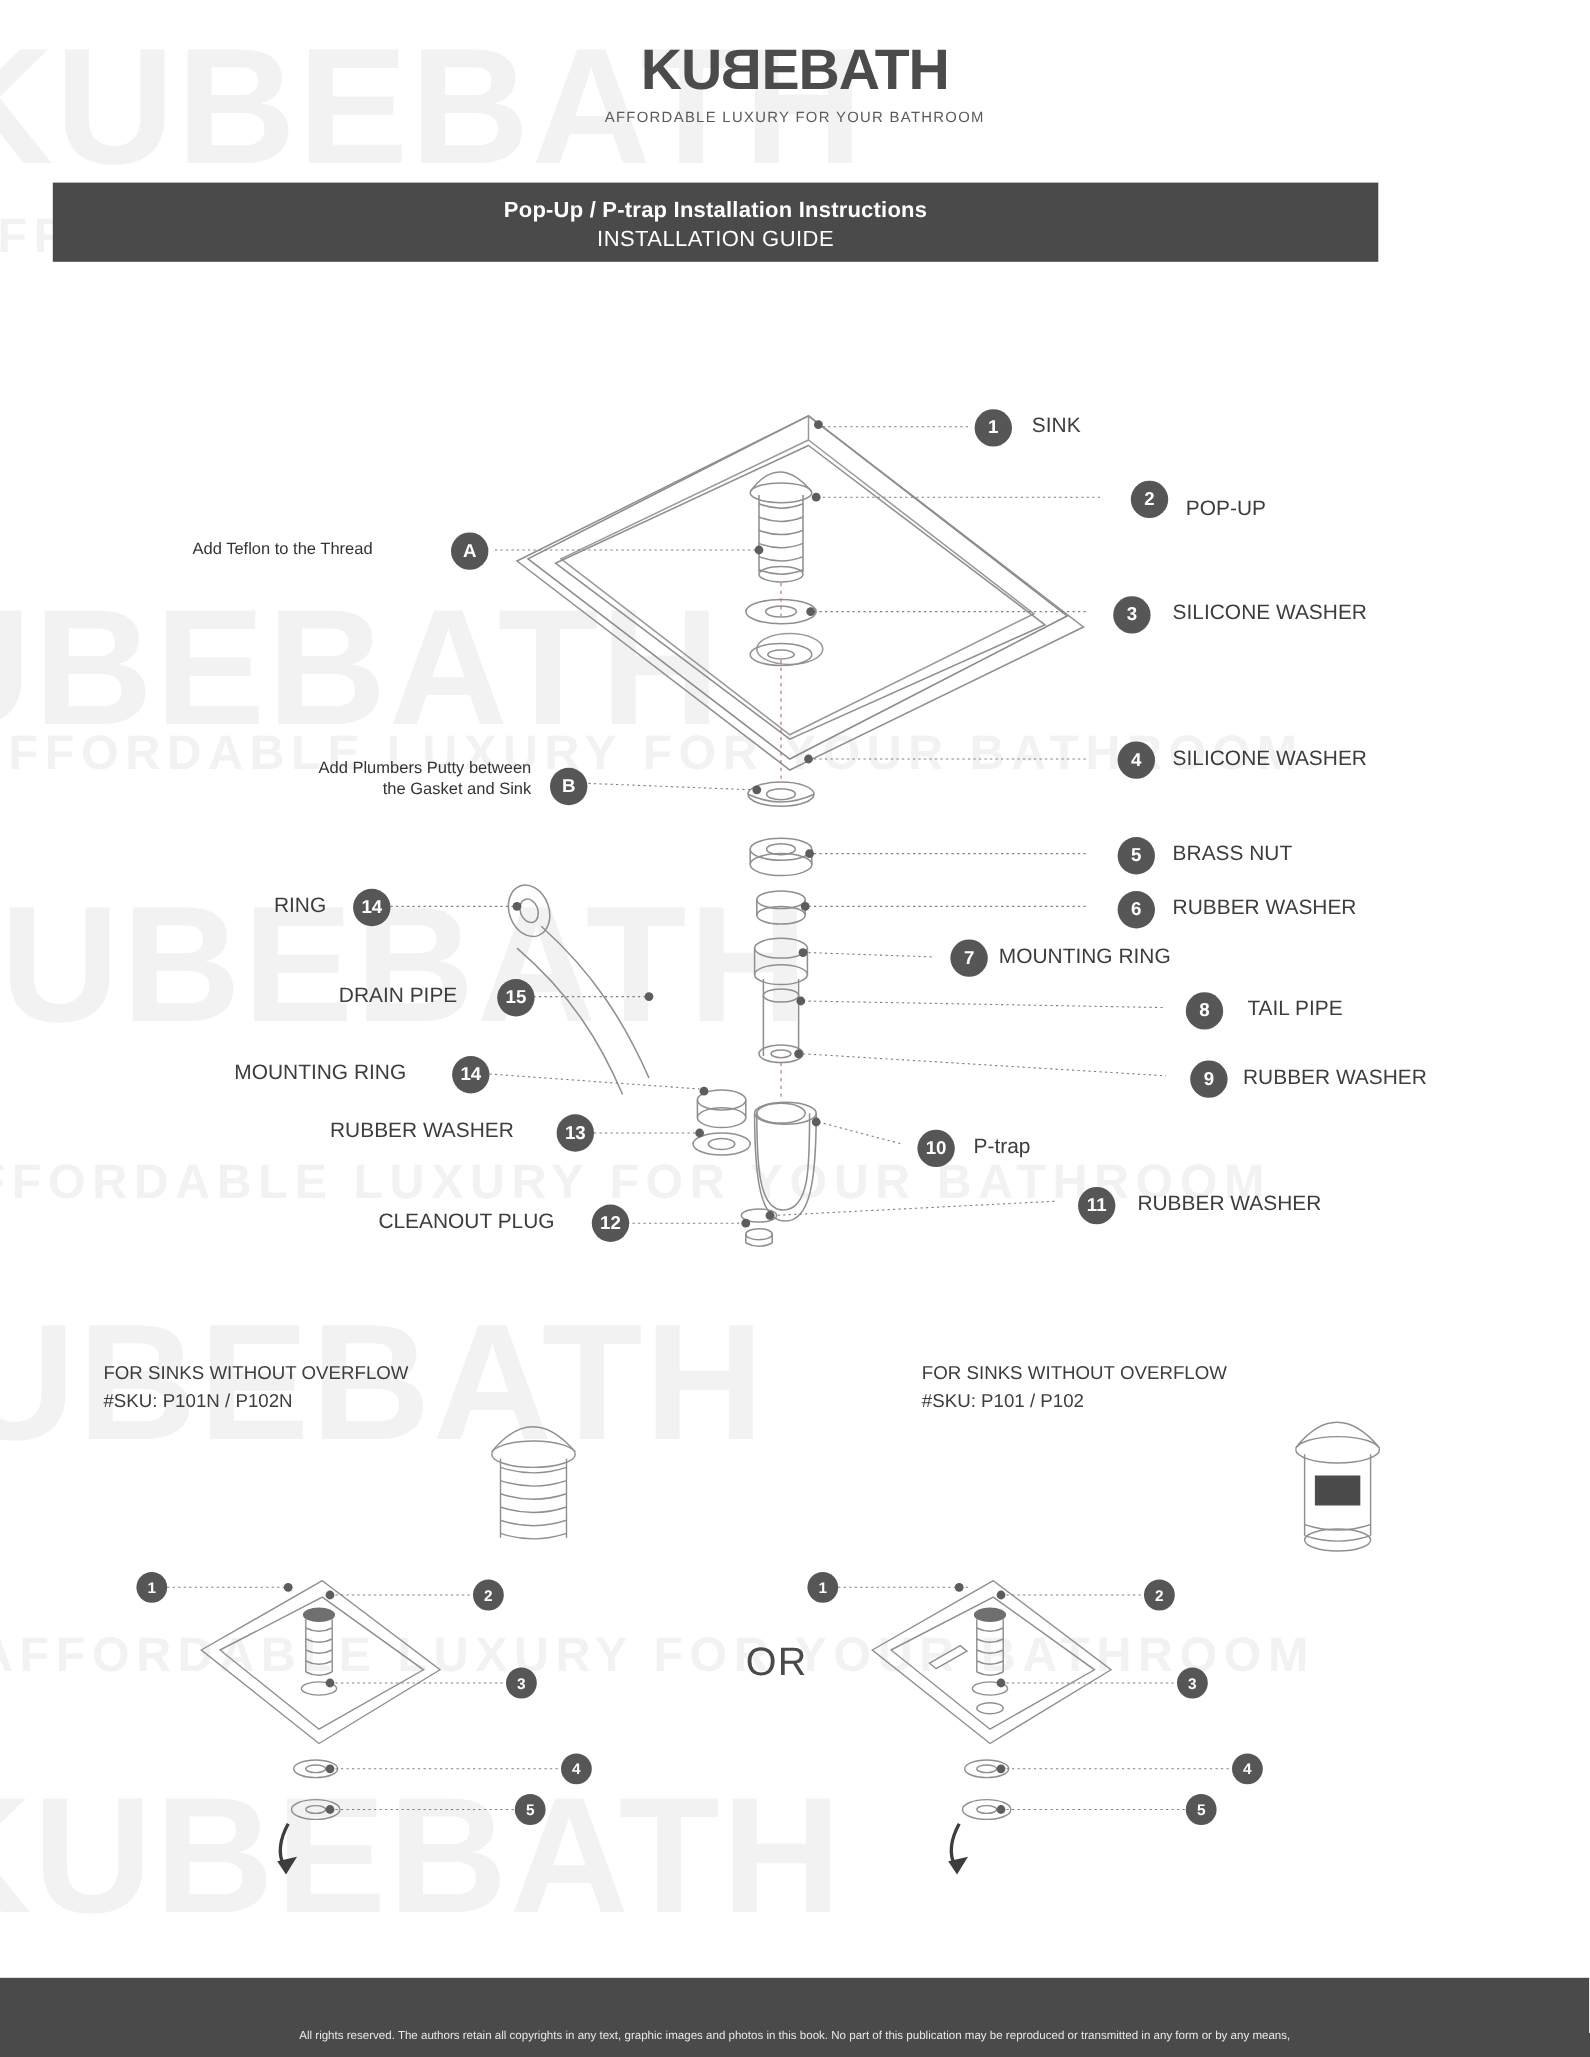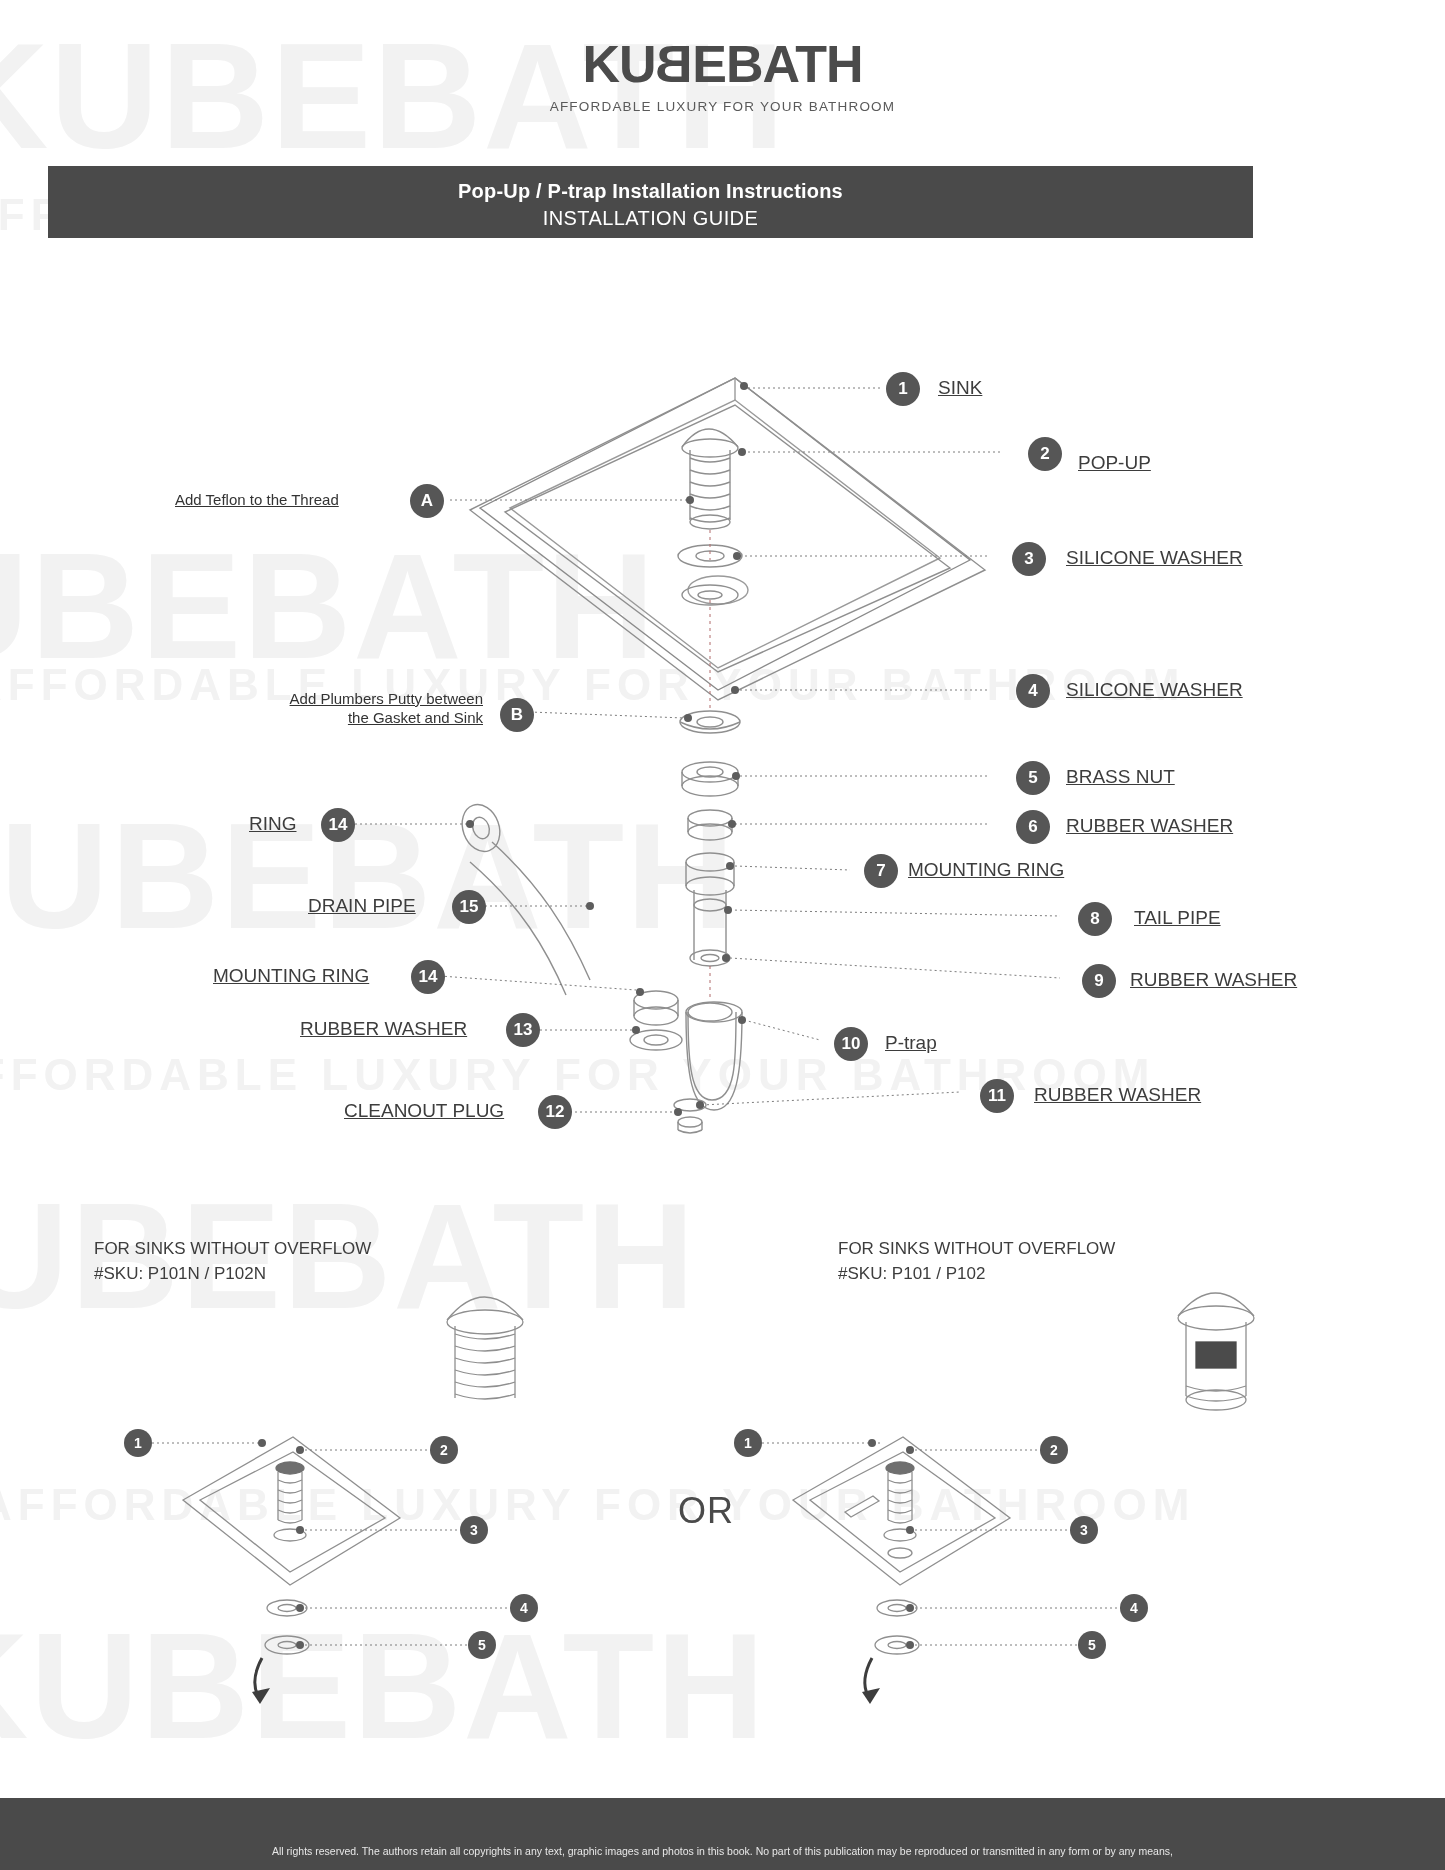--- a/index.html
+++ b/index.html
@@ -119,21 +119,20 @@
   .bubble.small {
     width: 28px; height: 28px; line-height: 28px; font-size: 14px;
   }
   .bubble.letter { background: #565656; }
 
   .lbl {
     position: absolute;
     font-size: 19px;
     color: #3d3d3d;
     white-space: nowrap;
-    text-decoration: underline;
   }
   .lbl.note {
     font-size: 15px;
     line-height: 1.25;
     color: #333333;
   }
   .lbl.right { text-align: right; }
 
   
   .sku-head {

